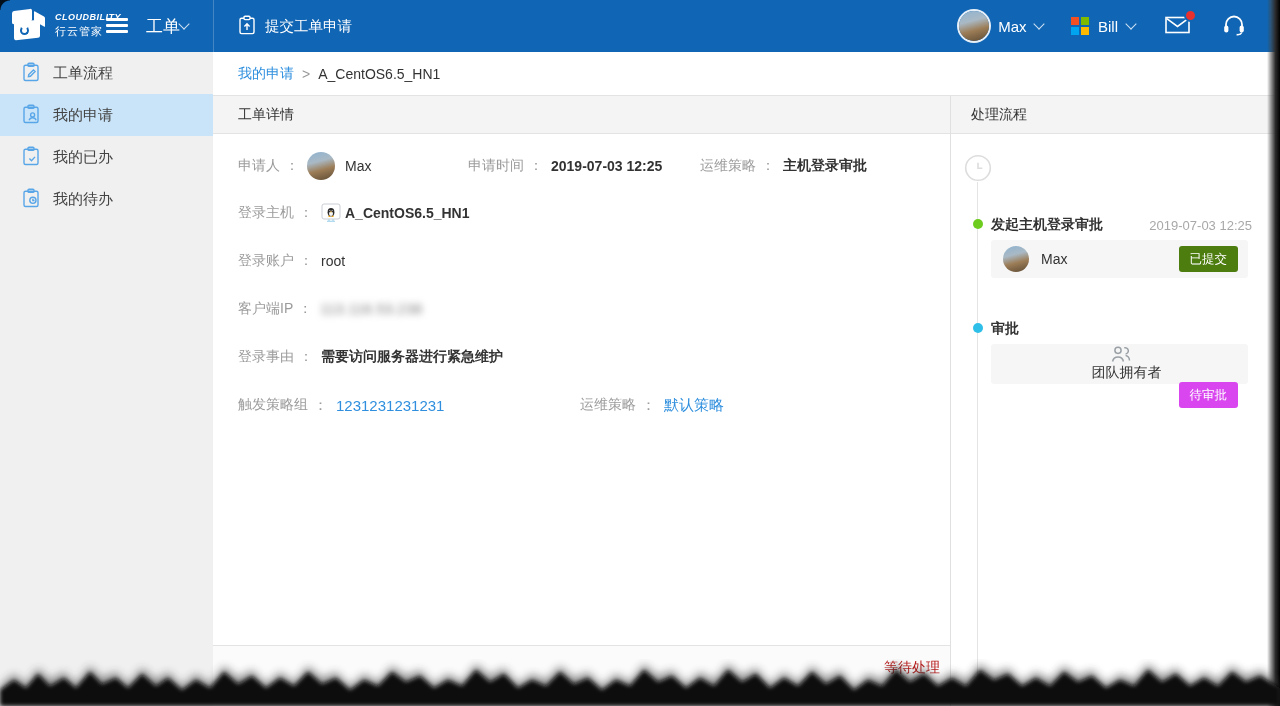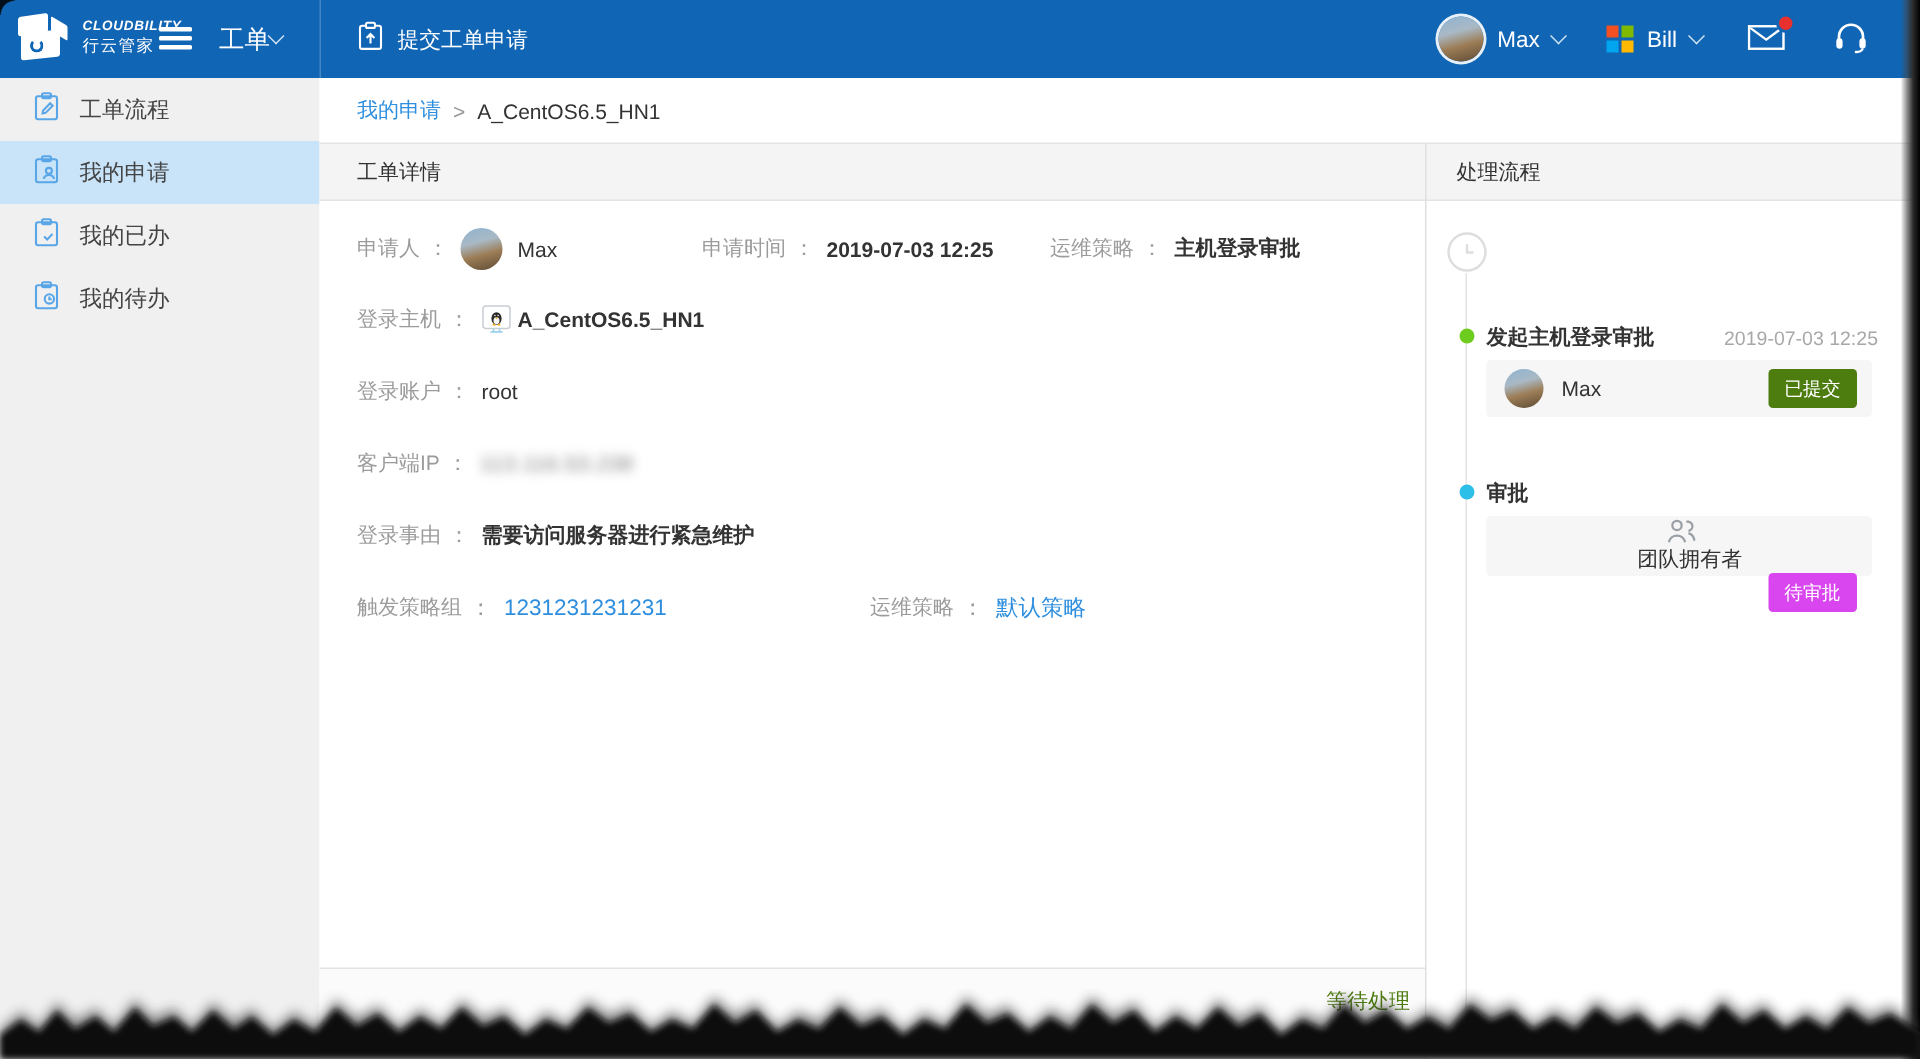--- a/index.html
+++ b/index.html
@@ -58,21 +58,21 @@
   .lbl { color:#9b9b9b; }
   .colon { color:#9b9b9b; margin:0 8px 0 5px; }
   .v { color:#333; }
   .v.bold { font-weight:700; }
   .v.link { color:#2f8fde; cursor:pointer; }
   .blurred { filter:blur(3.5px); color:#777; letter-spacing:.5px; user-select:none; }
   .mini-avatar { width:28px; height:28px; border-radius:50%; background:linear-gradient(165deg,#8fb3d0 0%,#a9b9c5 35%,#9c7d57 62%,#5d4a33 100%); margin-right:10px; }
   .host-ico { margin-right:4px; display:flex; }
 
   .main-footer { position:absolute; left:213px; top:645px; width:737px; height:61px; background:#fbfbfb; border-top:1px solid #e3e3e3; }
-  .main-footer .status { position:absolute; right:10px; top:13px; color:#4d7c0f; font-size:14px; }
+  .main-footer .status { position:absolute; right:10px; top:13px; color:#b91c1c; font-size:14px; }
 
   
   .rpanel { position:absolute; left:950px; top:134px; width:330px; height:572px; background:#fff; border-left:1px solid #e0e0e0; }
   .tl-line { position:absolute; left:26px; top:48px; width:1px; height:520px; background:#e4e4e4; }
   .tl-clock { position:absolute; left:13px; top:20px; }
   .tl-dot { position:absolute; left:22px; width:10px; height:10px; border-radius:50%; }
   .step-title { position:absolute; left:40px; font-weight:700; color:#333; font-size:14px; }
   .step-time { position:absolute; right:28px; color:#a8a8a8; font-size:13px; }
   .step-card { position:absolute; left:40px; right:32px; background:#f5f6f5; border-radius:3px; display:flex; align-items:center; padding:0 10px 0 12px; }
   .step-card .actor { margin-left:12px; color:#333; font-size:14px; }

